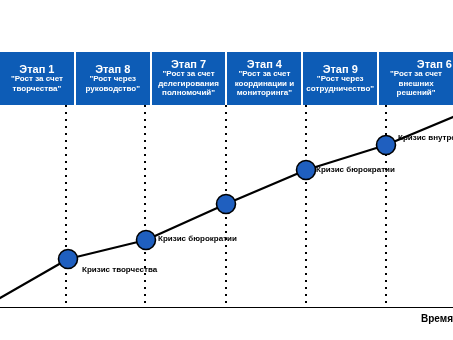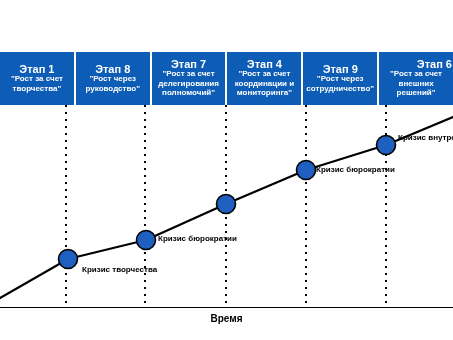--- a/index.html
+++ b/index.html
@@ -29,21 +29,21 @@
   
   .crisis-label{
     position:absolute;font-size:8px;font-weight:bold;color:#000000;
     line-height:10px;text-align:center;white-space:nowrap;
   }
 
   
   #axis-line{position:absolute;left:0;top:307px;width:453px;height:0;
              border-top:1.5px solid #000000;}
   #axis-label{
-    position:absolute;left:0;top:313px;width:453px;text-align:center;
+    position:absolute;left:0;top:313px;width:453px;text-align:right;
     font-size:10px;font-weight:bold;color:#000000;
   }
 </style>
 </head>
 <body>
 
 <div id="stage">
 
   <div id="header-band">
 

